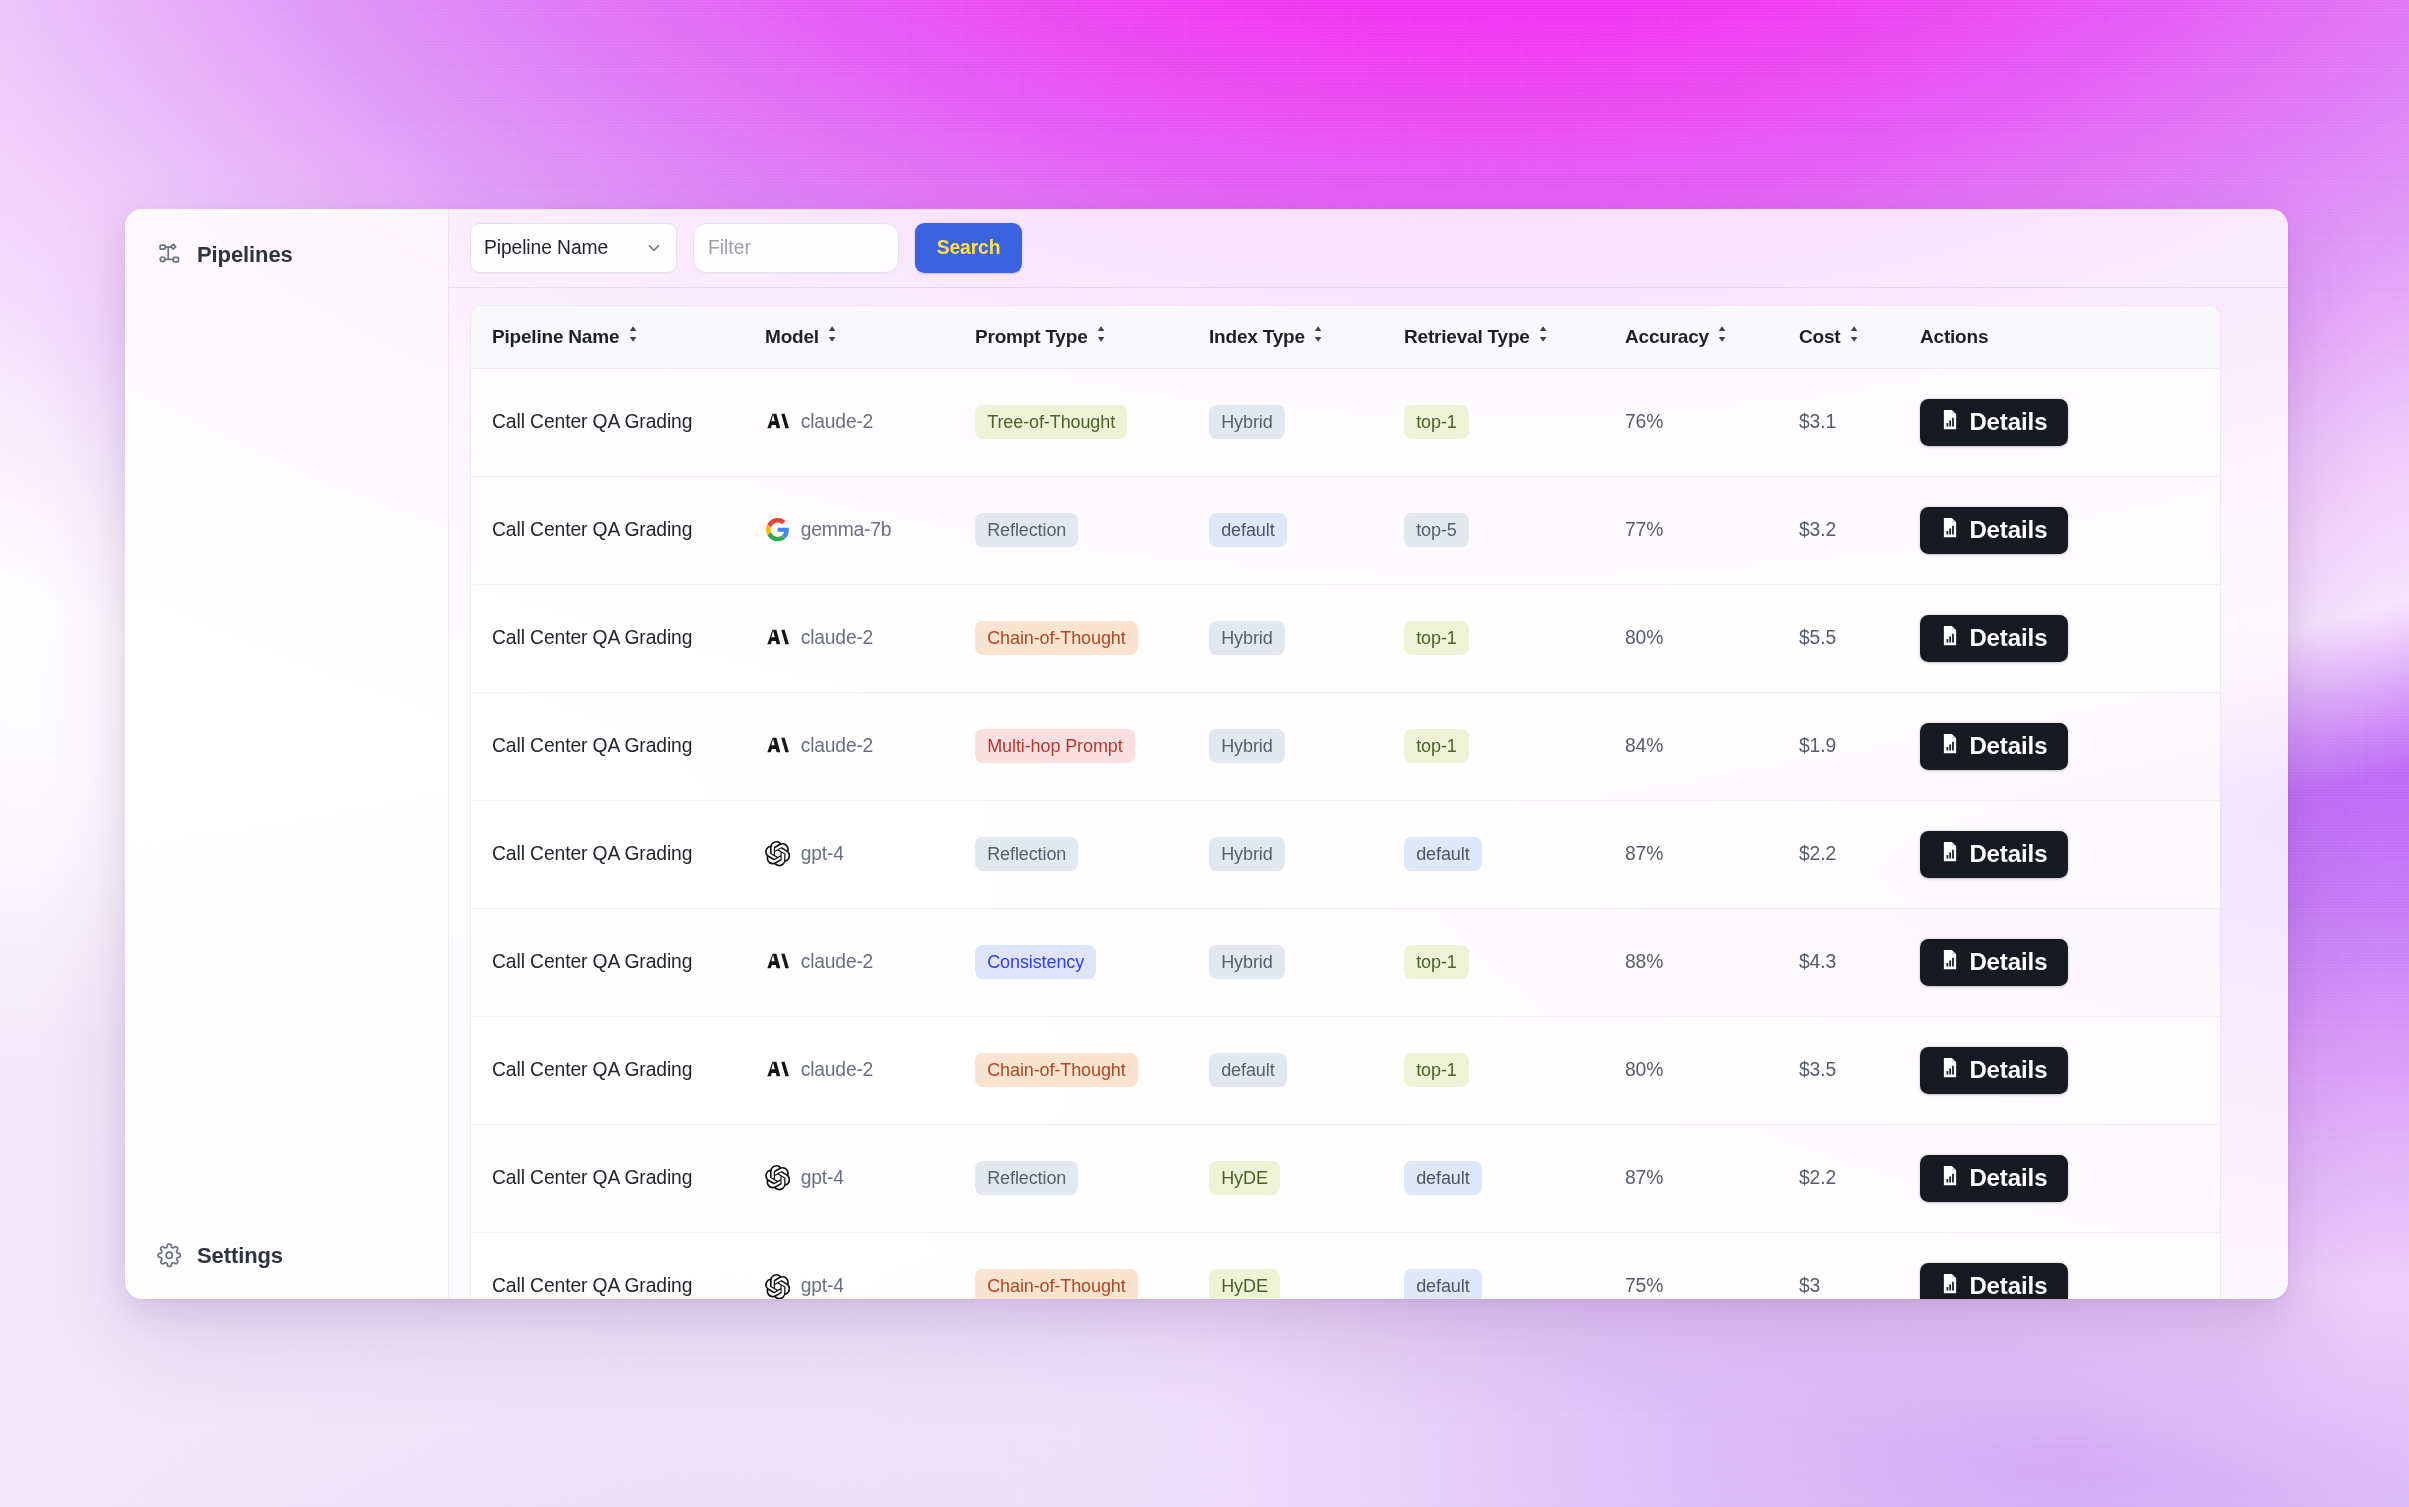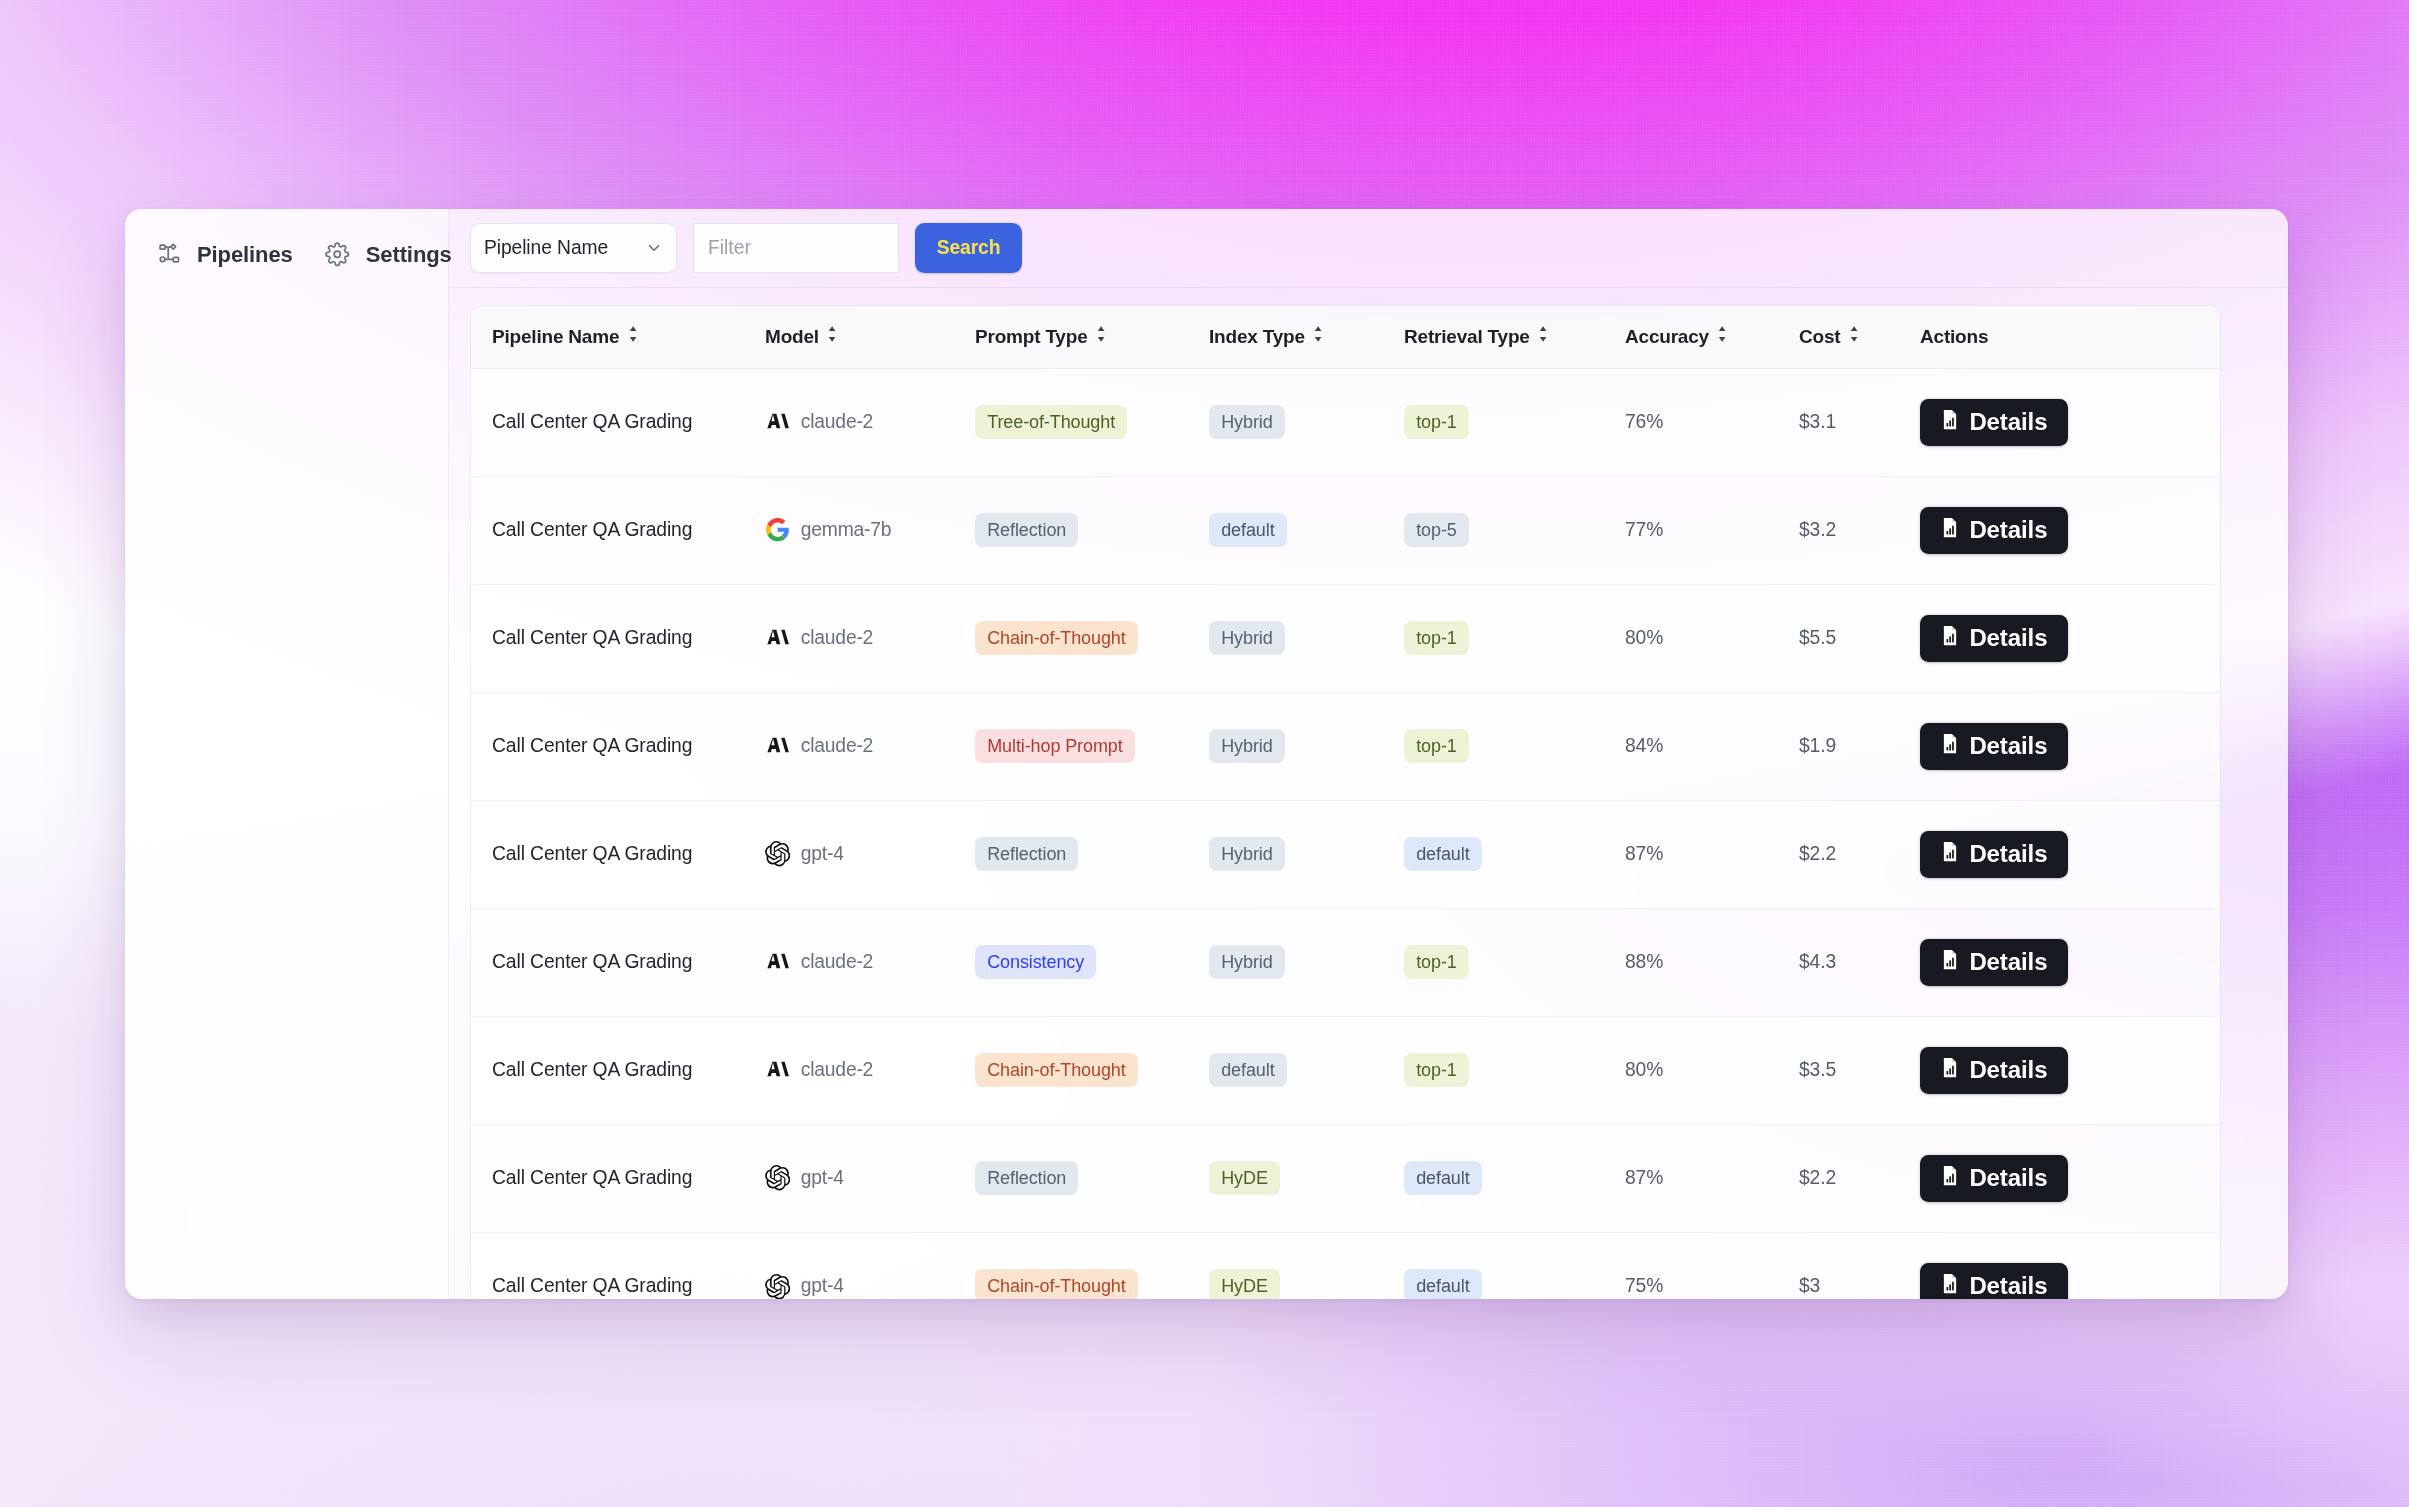--- a/index.html
+++ b/index.html
@@ -60,21 +60,21 @@
   }
 
   
   .sidebar {
     width: 324px;
     flex: 0 0 324px;
     background: rgba(255,255,255,0.42);
     border-right: 0.9px solid rgba(20,12,40,.07);
     padding: 19px 15px 17px 15px;
     display: flex;
-    flex-direction: row;
+    flex-direction: column;
   }
   .nav-list { display: flex; flex-direction: column; gap: 2.8px; }
 
   .nav-item {
     display: flex;
     align-items: center;
     gap: 15px;
     height: 53px;
     padding: 0 16px;
     border-radius: 10.4px;
@@ -142,21 +142,21 @@
   .chev {
     width: 18px; height: 18px;
     color: #6d7280;
     flex: 0 0 18px;
   }
 
   .filter-input {
     width: 206px;
     height: 50px;
     border: 0.9px solid #e2e4ea;
-    border-radius: 0;
+    border-radius: 13px;
     background: rgba(255,255,255,.9);
     padding: 0 14px;
     font-size: 19.3px;
     color: #24272f;
     font-family: "Liberation Sans", sans-serif;
     outline: none;
     box-shadow: 0 0.9px 1.4px rgba(22,16,44,.04);
   }
   .filter-input::placeholder { color: #9aa0ac; }
 

